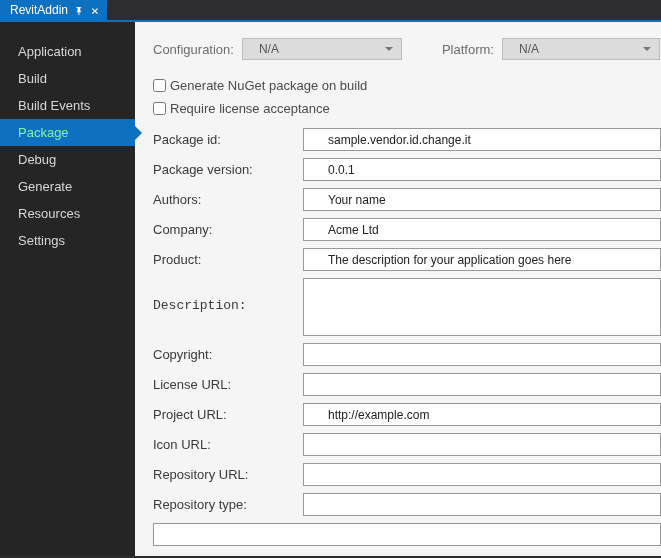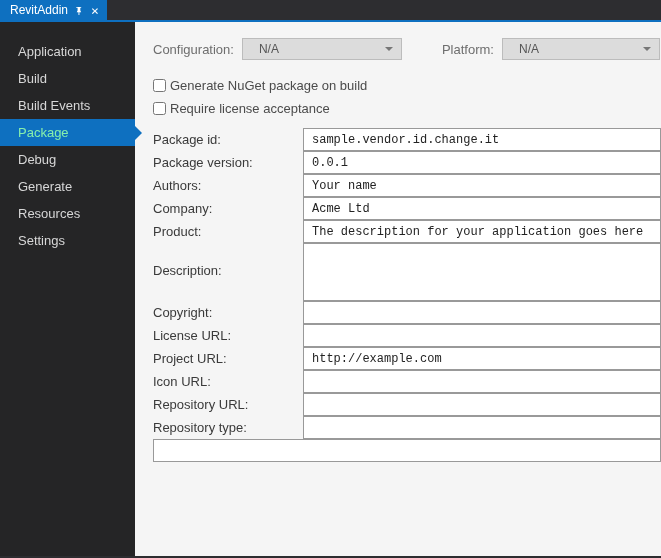--- a/index.html
+++ b/index.html
@@ -21,25 +21,25 @@
 .config-row { display: flex; align-items: center; gap: 8px; margin-bottom: 18px; }
 .config-label { color: #6e6e6e; font-size: 13px; }
 .combo { position: relative; background: #dcdcdc; border: 1px solid #bcbcbc; height: 22px; display: flex; align-items: center; padding: 0 24px 0 16px; font-size: 12px; color: #555; cursor: pointer; }
 .combo.wide { width: 160px; }
 .combo.narrow { width: 158px; }
 .combo-caret { position: absolute; right: 8px; top: 50%; transform: translateY(-50%); width: 0; height: 0; border-left: 4px solid transparent; border-right: 4px solid transparent; border-top: 4px solid #777; }
 
 .check-row { display: flex; align-items: center; gap: 4px; margin-bottom: 8px; font-size: 13px; }
 .check-row input[type=checkbox] { width: 13px; height: 13px; }
 
-.field-row { display: flex; align-items: center; padding-right: 0; }
+.field-row { display: flex; align-items: center; margin-bottom: 7px; padding-right: 0; }
 .field-row.tall { align-items: flex-start; }
-.field-row.tall .field-label { padding-top: 20px; }
+.field-row.tall .field-label { padding-top: 20px; font-family: Liberation Mono, monospace; }
 .field-label { width: 150px; font-size: 13px; color: #3a3a3a; flex-shrink: 0; }
-.field-input { flex: 1; border: 1px solid #999; background: #fff; height: 23px; padding: 0 8px; font-size: 12px; font-family: Liberation Mono, monospace; color: #222; min-width: 0; }
+.field-input { flex: 1; border: 1px solid #999; background: #fff; height: 23px; padding: 0 24px; font-size: 12px; font-family: Liberation Sans, sans-serif; color: #222; min-width: 0; }
 .field-textarea { flex: 1; border: 1px solid #999; background: #fff; height: 58px; padding: 4px 6px; font-size: 12px; font-family: inherit; color: #222; resize: none; min-width: 0; }
 </style>
 </head>
 <body>
 
 <div class="editor-tabs">
   <div class="editor-tab">
     <span>RevitAddin</span>
     <span class="pin">
       <svg viewBox="0 0 10 10">

